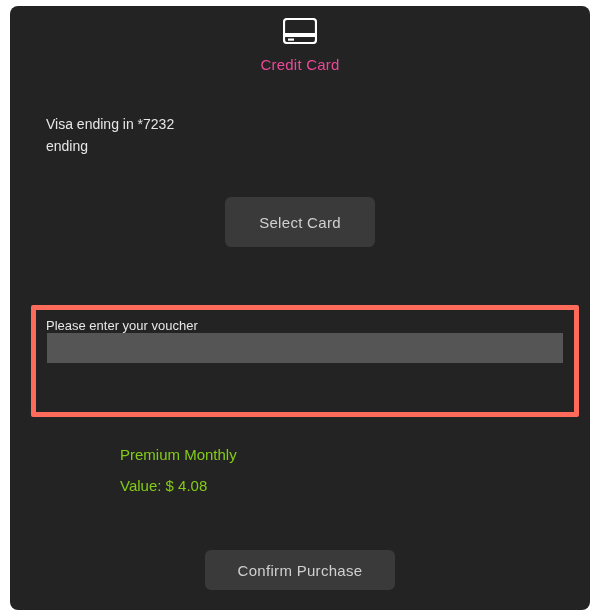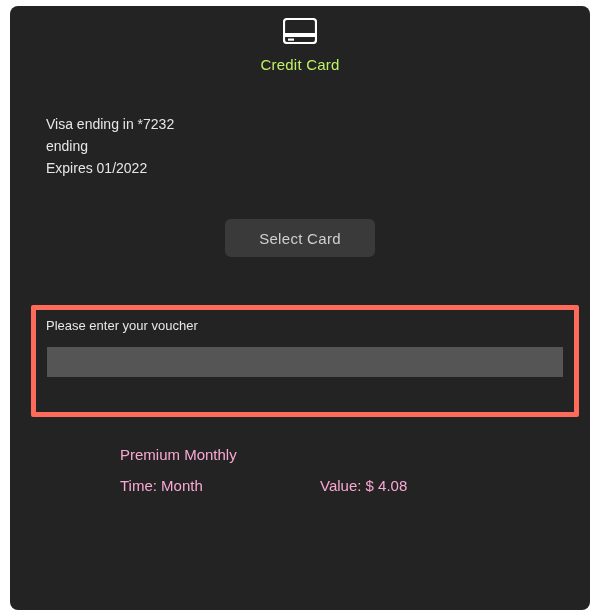--- a/index.html
+++ b/index.html
@@ -30,21 +30,21 @@
     display: flex;
     flex-direction: column;
     align-items: center;
     margin-top: 12px;
   }
   .card-icon {
     margin-bottom: 8px;
   }
   .header-title {
     font-size: 15px;
-    color: #bef264;
+    color: #ec4899;
     letter-spacing: 0.2px;
   }
 
   .card-block {
     margin-top: 40px;
     margin-left: 36px;
     font-size: 14px;
     line-height: 22px;
     color: #e6e6e6;
   }
@@ -59,21 +59,21 @@
     color: #d0d0d0;
     border: none;
     border-radius: 6px;
     font-size: 15px;
     letter-spacing: 0.3px;
     cursor: pointer;
     font-family: inherit;
   }
   .btn-select {
     width: 150px;
-    height: 38px;
+    height: 50px;
   }
   .btn-confirm {
     width: 190px;
     height: 40px;
   }
 
   .voucher-highlight {
     position: absolute;
     left: 21px;
     top: 299px;
@@ -81,21 +81,21 @@
     height: 98px;
     border: 5px solid #ff6b5b;
     border-radius: 2px;
     padding-top: 4px;
   }
   .voucher-label {
     font-size: 13px;
     color: #e6e6e6;
     padding-left: 10px;
     padding-top: 4px;
-    padding-bottom: 14px;
+    padding-bottom: 0;
   }
   .voucher-input {
     display: block;
     margin: 0 auto;
     width: 516px;
     height: 30px;
     background: #555555;
     border: none;
     outline: none;
     color: #eee;
@@ -103,21 +103,21 @@
     padding: 0 8px;
     box-sizing: border-box;
     font-family: inherit;
   }
 
   .product-block {
     position: absolute;
     left: 110px;
     top: 440px;
     width: 400px;
-    color: #f9a8d4;
+    color: #84cc16;
     font-size: 15px;
   }
   .product-title {
     margin-bottom: 14px;
   }
   .product-row {
     display: flex;
   }
   .product-time {
     flex: 1;
@@ -148,35 +148,36 @@
           <rect x="1" y="15" width="32" height="4" fill="#ffffff"></rect>
           <rect x="5" y="20.5" width="6" height="2.2" fill="#ffffff"></rect>
         </svg>
       </span>
       <div class="header-title">Credit Card</div>
     </div>
 
     <div class="card-block">
       <div>Visa ending in *7232</div>
       <div>ending</div>
-      <div>Expires 01/2022</div>
     </div>
 
     <div class="select-card-wrap">
       <button class="btn btn-select">Select Card</button>
     </div>
 
     <div class="voucher-highlight">
       <div class="voucher-label">Please enter your voucher</div>
       <input type="text" class="voucher-input" value="" style="">
     </div>
 
     <div class="product-block">
       <div class="product-title">Premium Monthly</div>
       <div class="product-row">
-        <div class="product-time">Time: Month</div>
         <div class="product-value">Value: $ 4.08</div>
       </div>
     </div>
 
+    <div class="confirm-wrap">
+      <button class="btn btn-confirm">Confirm Purchase</button>
+    </div>
 
   </div>
 </div>
 
 </body></html>

